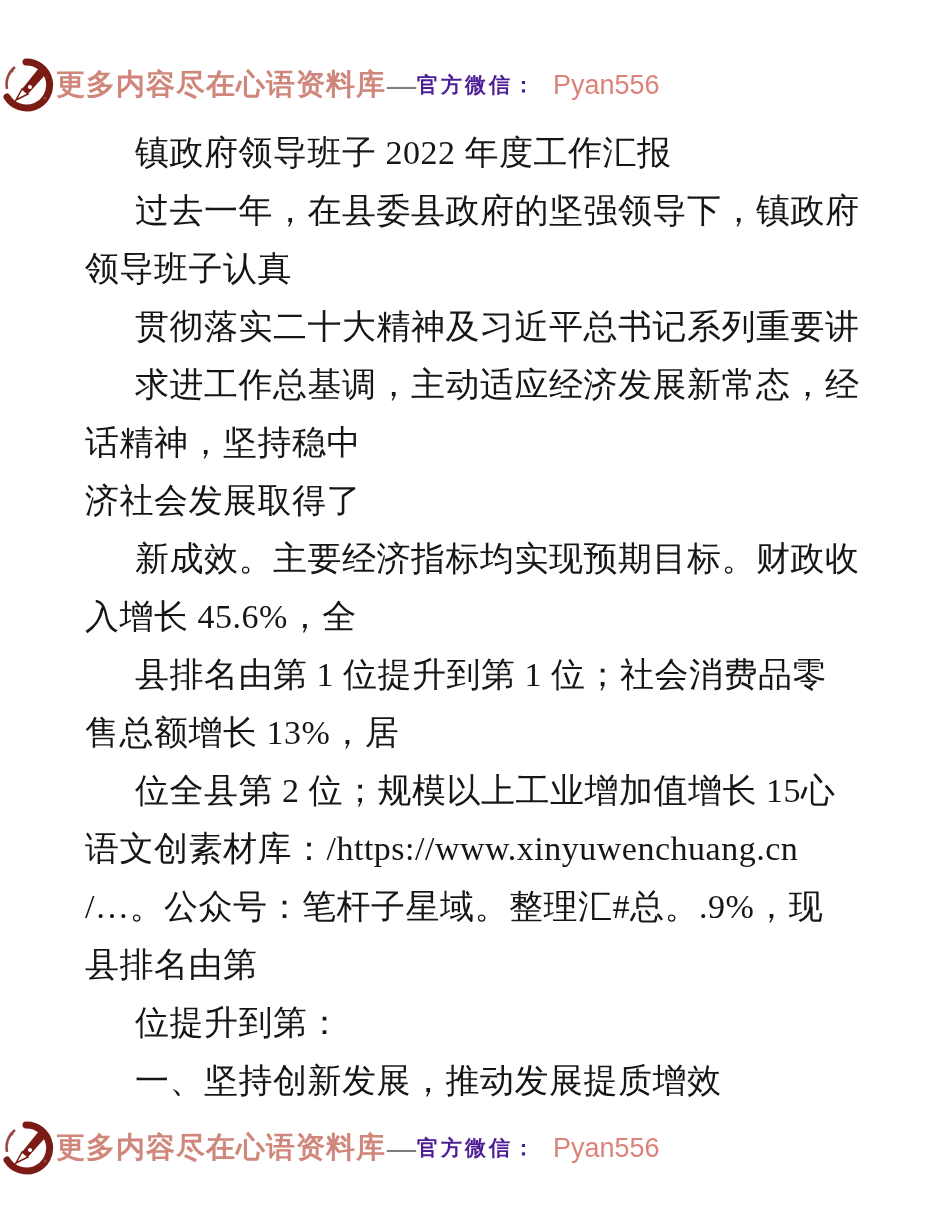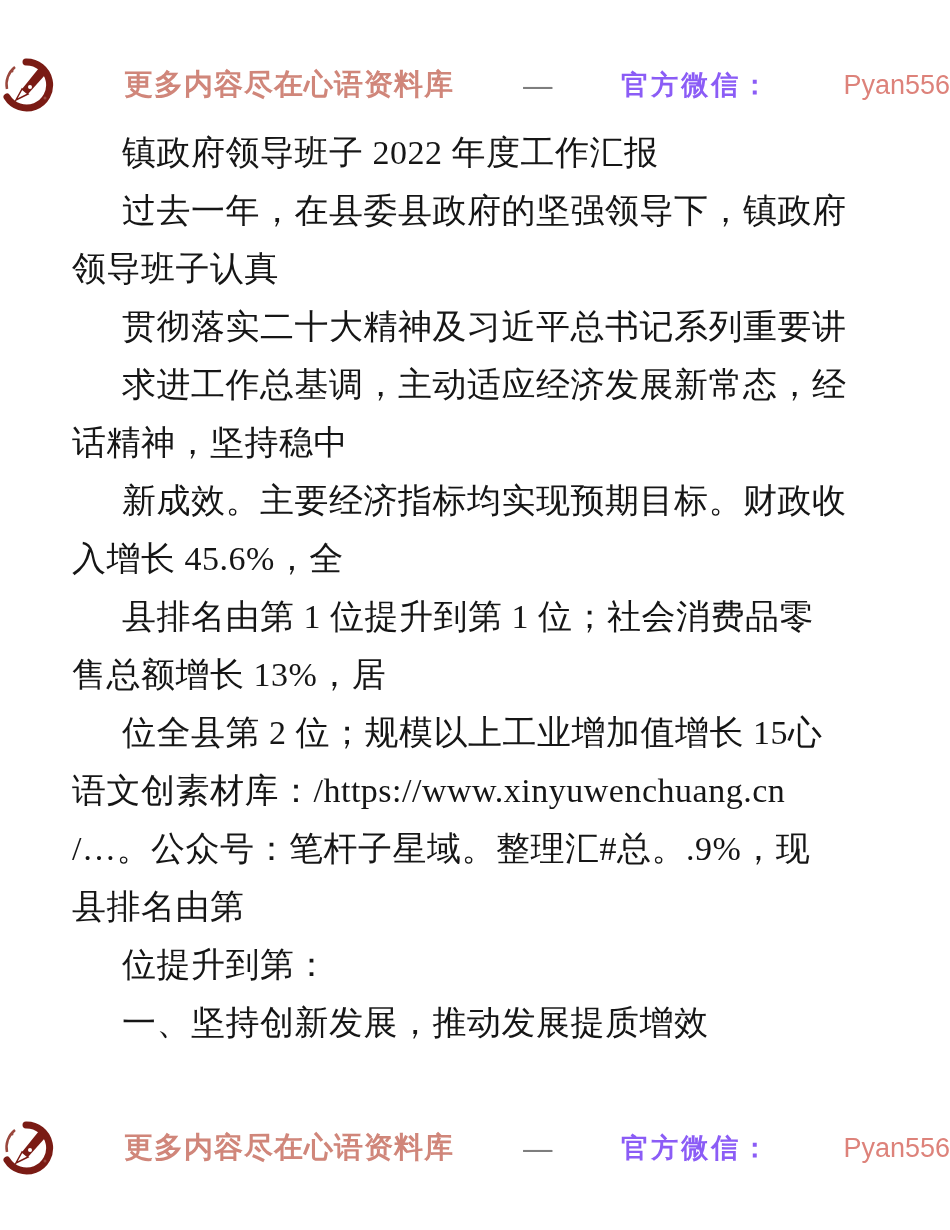--- a/index.html
+++ b/index.html
@@ -11,23 +11,22 @@
     overflow: hidden;
     font-family: "Liberation Serif", serif;
   }
 
   
   .watermark {
     position: absolute;
     left: 0;
     width: 100%;
     display: flex;
-    justify-content: space-between;
+    justify-content: flex-start;
     align-items: center;
-    gap: 5px;
   }
   .watermark.top    { top: 58px; }
   .watermark.bottom { top: 1121px; }
 
   .logo { width: 54px; height: 54px; flex: 0 0 auto; margin-right: 2px; }
   .logo svg { width: 54px; height: 54px; display: block; }
 
   .wm-main {
     font-size: 29px;
     font-weight: bold;
@@ -35,38 +34,38 @@
     letter-spacing: 1px;
     font-family: "Liberation Serif", serif;
   }
   .wm-dash {
     font-size: 29px;
     font-weight: bold;
     color: #7e7e7e;
     margin: 0 1px;
   }
   .wm-label {
-    font-size: 27px;
+    font-size: 21px;
     font-weight: bold;
-    color: #8b5cf6;
+    color: #4c1d95;
     letter-spacing: 3px;
     font-family: "Liberation Serif", serif;
   }
   .wm-account {
     font-size: 27px;
     color: #dd827a;
     font-family: "Liberation Sans", sans-serif;
-    margin-left: 4px;
+    margin-left: 16px;
   }
 
   
   main.doc {
     position: absolute;
     top: 124px;
-    left: 72px;
+    left: 85px;
     right: 58px;
   }
   .doc-line {
     height: 58px;
     line-height: 58px;
     font-size: 34px;
     color: #161616;
     white-space: nowrap;
     letter-spacing: 0.5px;
     font-family: "Liberation Serif", serif;
@@ -94,20 +93,21 @@
   <span class="wm-account">Pyan556</span>
 </header>
 
 <main class="doc">
     <div class="doc-line indent">镇政府领导班子 2022 年度工作汇报</div>
     <div class="doc-line indent">过去一年，在县委县政府的坚强领导下，镇政府</div>
     <div class="doc-line">领导班子认真</div>
     <div class="doc-line indent">贯彻落实二十大精神及习近平总书记系列重要讲</div>
     <div class="doc-line indent">求进工作总基调，主动适应经济发展新常态，经</div>
     <div class="doc-line">话精神，坚持稳中</div>
+    <div class="doc-line">济社会发展取得了</div>
     <div class="doc-line indent">新成效。主要经济指标均实现预期目标。财政收</div>
     <div class="doc-line">入增长 45.6%，全</div>
     <div class="doc-line indent">县排名由第 1 位提升到第 1 位；社会消费品零</div>
     <div class="doc-line">售总额增长 13%，居</div>
     <div class="doc-line indent">位全县第 2 位；规模以上工业增加值增长 15心</div>
     <div class="doc-line">语文创素材库：/https://www.xinyuwenchuang.cn</div>
     <div class="doc-line">/…。公众号：笔杆子星域。整理汇#总。.9%，现</div>
     <div class="doc-line">县排名由第</div>
     <div class="doc-line indent">位提升到第：</div>
     <div class="doc-line indent">一、坚持创新发展，推动发展提质增效</div>

